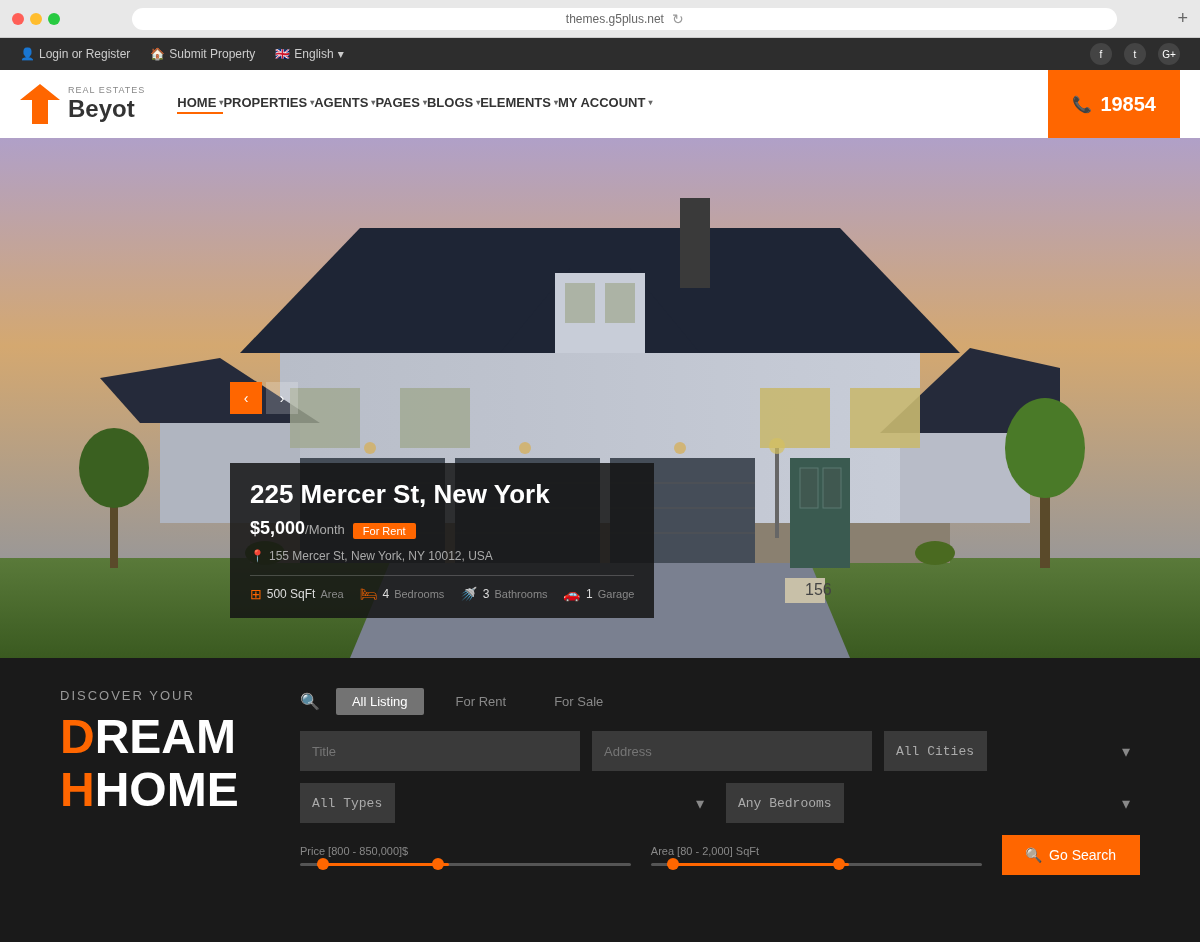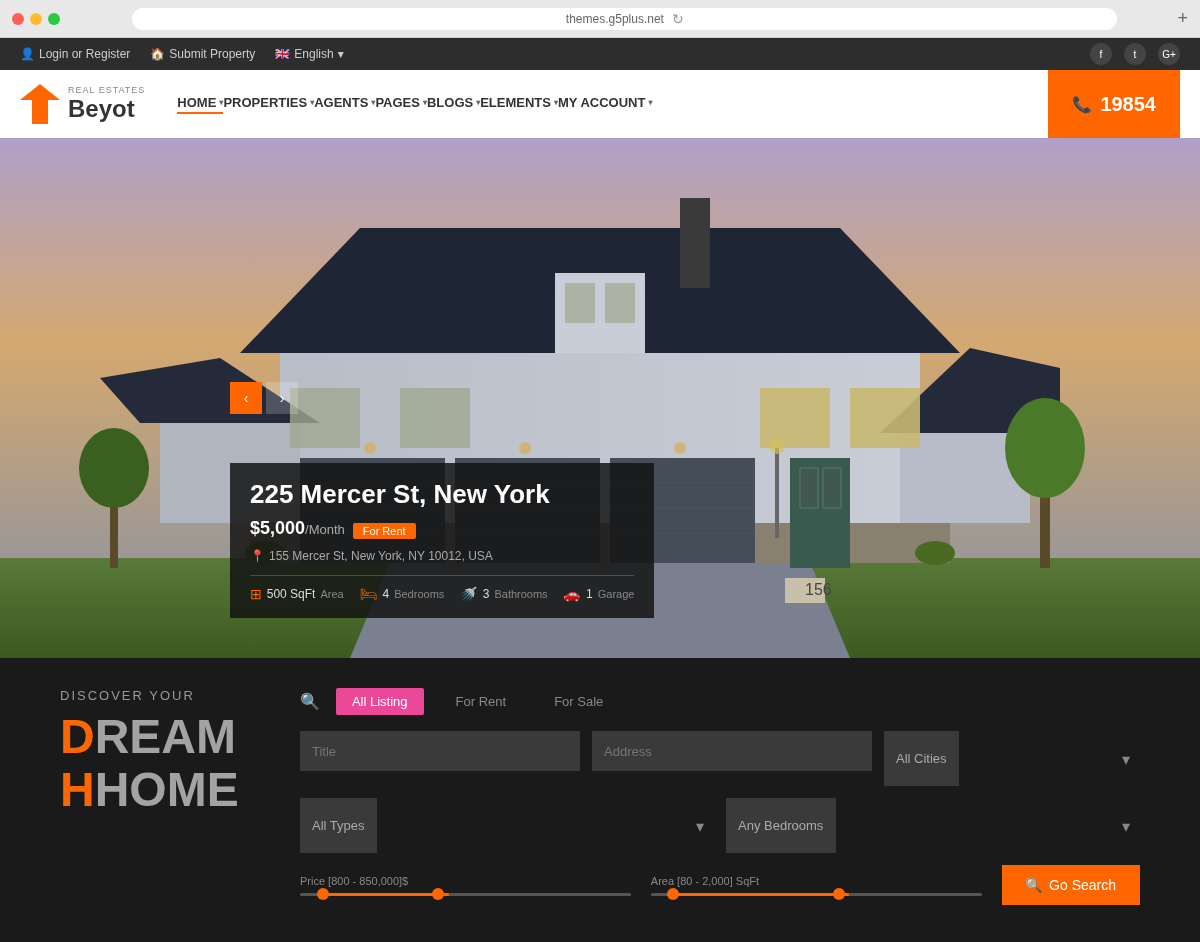--- a/index.html
+++ b/index.html
@@ -145,55 +145,56 @@
       align-items: flex-start;
       padding-left: 60px;
       padding-right: 60px;
       gap: 40px;
     }
     .discover-text { min-width: 200px; }
     .discover-sub { font-size: 13px; color: #999; letter-spacing: 2px; text-transform: uppercase; margin-bottom: 8px; }
     .discover-main { font-size: 48px; font-weight: bold; line-height: 1.1; }
     .discover-main .d-letter { color: #ff6600; }
     .discover-main .h-letter { color: #ff6600; }
-    .discover-main .rest { color: #a3a3a3; }
+    .discover-main .rest { color: #ffffff; }
 
     .search-panel { flex: 1; }
     .search-tabs { display: flex; align-items: center; gap: 16px; margin-bottom: 16px; }
     .search-tab-icon { color: #888; font-size: 16px; }
     .search-tab {
       padding: 6px 16px;
       font-size: 13px;
       cursor: pointer;
       color: #888;
       border-radius: 2px;
     }
-    .search-tab.active { background: #ec4899; color: white; }
+    .search-tab.active { background: #737373; color: white; }
     .search-row { display: flex; gap: 12px; margin-bottom: 12px; }
     .search-input {
       flex: 1;
       height: 40px;
       background: #3a3a3a;
       border: none;
       color: #aaa;
       padding: 0 12px;
       font-size: 13px;
       outline: none;
     }
     .search-select {
       flex: 1;
-      height: 55px;
+      height: 40px;
       background: #3a3a3a;
       border: none;
       color: #aaa;
       padding: 0 12px;
       font-size: 13px;
       outline: none;
       appearance: none;
       cursor: pointer;
+      font-family: Liberation Mono, monospace;
     }
     .select-wrapper {
       flex: 1;
       position: relative;
     }
     .select-wrapper::after {
       content: '▾';
       position: absolute;
       right: 10px;
       top: 50%;

